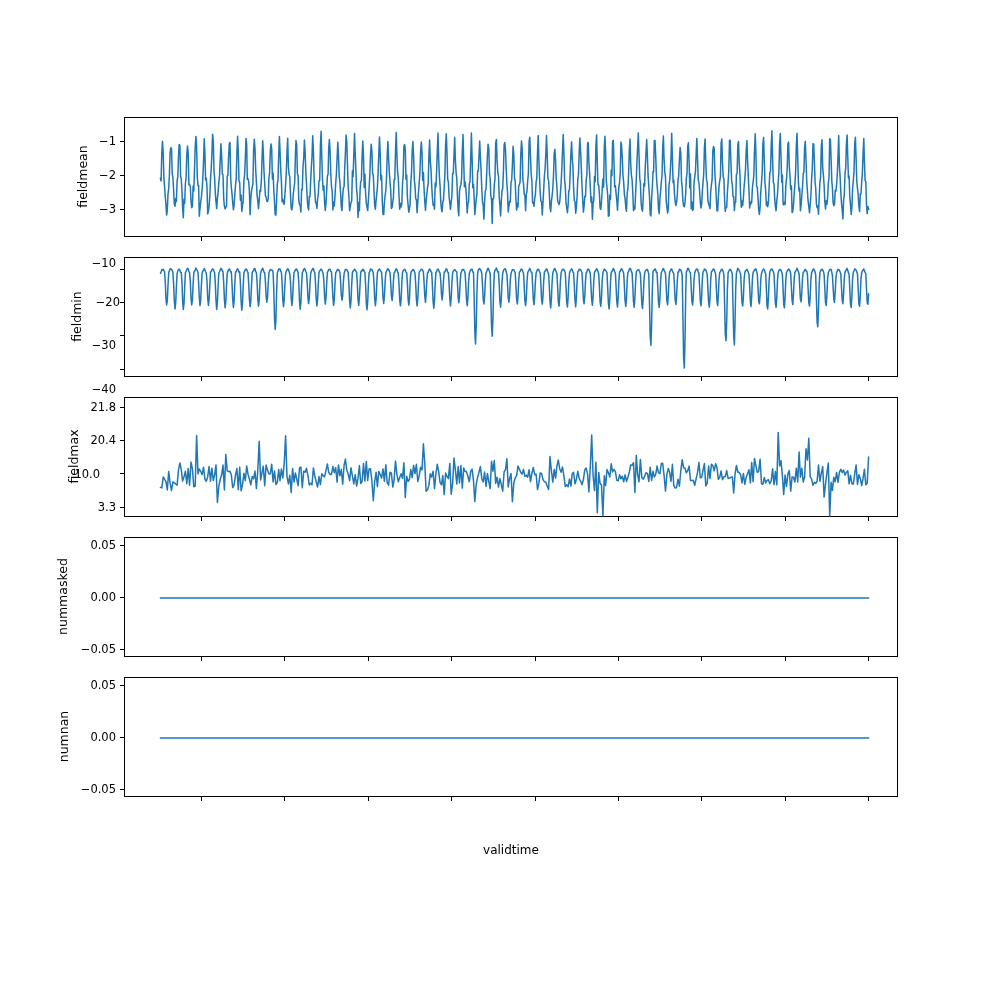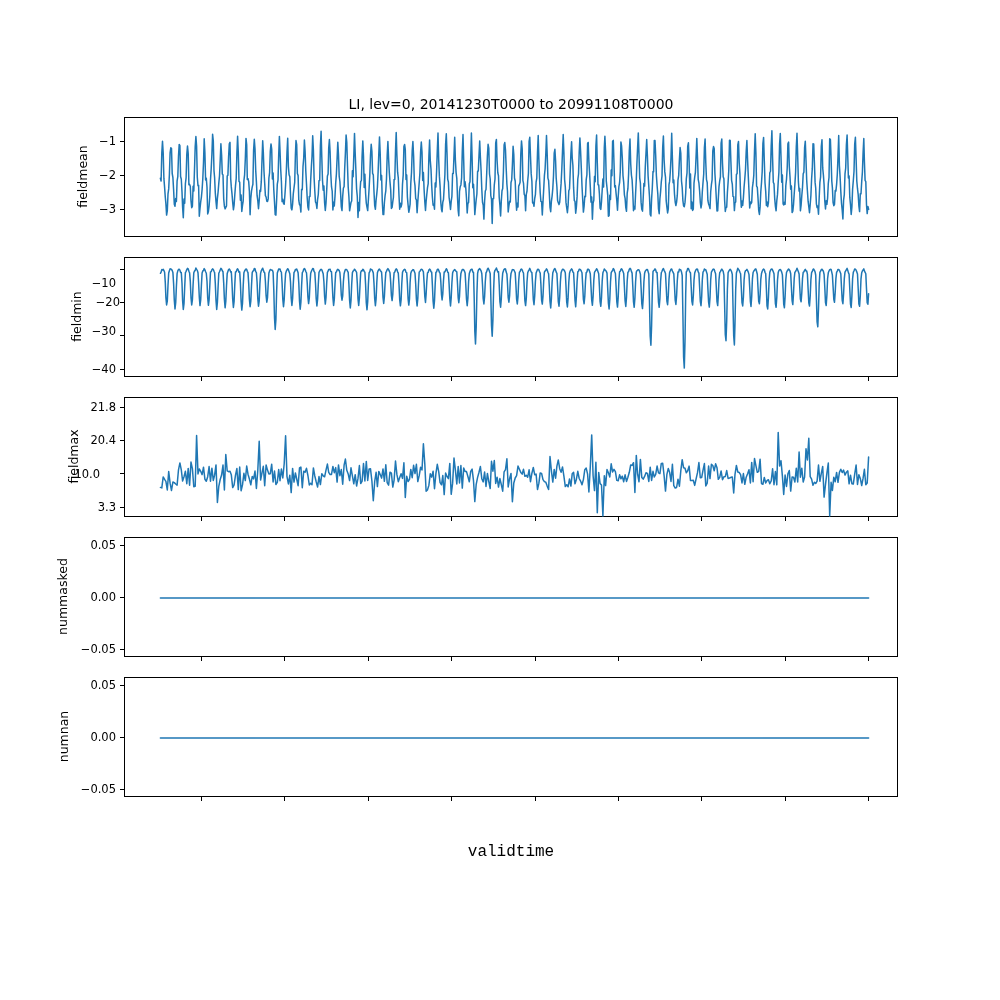--- a/index.html
+++ b/index.html
@@ -6,43 +6,41 @@
   #figure{
     position:relative;width:1000px;height:1000px;background:#ffffff;
     font-family:"DejaVu Sans","Liberation Sans",sans-serif;color:#000;overflow:hidden;
   }
   #chart-title{
     position:absolute;top:96px;left:124px;width:774px;text-align:center;
     font-size:14px;line-height:16px;white-space:nowrap;
   }
   #x-axis-label{
     position:absolute;top:843px;left:124px;width:774px;text-align:center;
-    font-size:16px;
-    font-family:Liberation Mono, monospace;
+    font-size:12px;
   }
   .panel{
     position:absolute;background:#ffffff;border:1px solid #000;box-sizing:border-box;
   }
   .panel svg{position:absolute;left:0;top:0;}
   .ytick-label{
     position:absolute;width:52px;text-align:right;font-size:11.5px;line-height:14px;
     white-space:nowrap;
   }
   .tickmark{position:absolute;background:#000;}
   .ylabel{
     position:absolute;width:140px;text-align:center;font-size:12.5px;line-height:15px;
     transform:rotate(-90deg);white-space:nowrap;
   }
   .sp-group{position:absolute;left:0;top:0;}
 </style>
 </head>
 <body>
 
 <div id="figure">
-  <div id="chart-title">LI, lev=0, 20141230T0000 to 20991108T0000</div>
   <div id="plots">
       <div class="sp-group">
         <div class="panel" style="left:124px;top:117px;width:774px;height:120px">
           <svg width="774" height="120" viewBox="0 0 774 120">
             <polyline points="35.4,60.3 36.1,63.1 36.8,34.8 37.5,23.2 38.2,34.8 38.9,60.4 39.6,69.4 40.3,79.2 40.9,85.6 41.6,97.1 42.3,92.9 43.0,75.8 43.7,70.9 44.4,56.3 45.1,34.8 45.8,29.8 46.5,30.3 47.2,55.5 47.9,59.5 48.6,71.5 49.3,86.3 50.0,88.2 50.7,80.4 51.4,83.4 52.1,62.8 52.8,58.7 53.5,38.1 54.2,26.4 54.9,27.7 55.6,58.5 56.3,61.2 57.0,73.9 57.6,89.3 58.3,99.7 59.0,81.1 59.7,85.2 60.4,65.5 61.1,59.8 61.8,36.3 62.5,28.0 63.2,35.3 63.9,66.8 64.6,66.4 65.3,68.3 66.0,83.0 66.7,89.7 67.4,88.1 68.1,68.2 68.8,73.0 69.5,51.4 70.2,28.5 70.9,18.6 71.6,28.3 72.3,59.2 73.0,67.8 73.6,67.2 74.3,98.2 75.0,90.5 75.7,83.9 76.4,79.1 77.1,71.5 77.8,60.6 78.5,44.7 79.2,20.7 79.9,34.7 80.6,62.1 81.3,60.2 82.0,69.0 82.7,95.9 83.4,93.5 84.1,88.0 84.8,78.2 85.5,61.5 86.2,50.8 86.9,36.4 87.6,16.3 88.3,22.8 89.0,52.7 89.6,59.5 90.3,74.9 91.0,83.6 91.7,90.6 92.4,80.3 93.1,74.0 93.8,65.1 94.5,57.9 95.2,42.6 95.9,25.8 96.6,36.8 97.3,56.0 98.0,56.9 98.7,80.7 99.4,88.3 100.1,90.9 100.8,89.4 101.5,87.9 102.2,58.1 102.9,57.3 103.6,38.8 104.3,25.8 105.0,24.4 105.7,60.8 106.3,68.9 107.0,75.9 107.7,84.4 108.4,91.8 109.1,87.1 109.8,76.7 110.5,67.6 111.2,60.7 111.9,35.1 112.6,18.2 113.3,34.5 114.0,63.2 114.7,64.2 115.4,82.3 116.1,76.9 116.8,93.5 117.5,87.4 118.2,82.8 118.9,62.6 119.6,56.8 120.3,41.3 121.0,20.4 121.7,26.8 122.3,61.4 123.0,60.6 123.7,63.6 124.4,73.4 125.1,96.8 125.8,80.5 126.5,73.2 127.2,69.1 127.9,66.2 128.6,32.1 129.3,21.2 130.0,30.7 130.7,52.1 131.4,63.9 132.1,77.7 132.8,82.6 133.5,90.8 134.2,82.8 134.9,72.3 135.6,73.4 136.3,63.4 137.0,42.0 137.7,22.8 138.3,33.7 139.0,53.5 139.7,65.2 140.4,77.6 141.1,79.0 141.8,83.2 142.5,83.5 143.2,80.9 143.9,60.0 144.6,54.6 145.3,33.3 146.0,25.9 146.7,31.1 147.4,61.1 148.1,55.0 148.8,72.0 149.5,83.9 150.2,96.7 150.9,97.1 151.6,82.5 152.3,66.1 153.0,62.2 153.7,37.0 154.4,18.4 155.0,32.4 155.7,51.4 156.4,63.3 157.1,83.6 157.8,81.3 158.5,85.3 159.2,86.3 159.9,77.0 160.6,66.8 161.3,53.7 162.0,34.1 162.7,20.3 163.4,48.6 164.1,56.8 164.8,58.8 165.5,76.8 166.2,90.2 166.9,91.9 167.6,86.1 168.3,75.6 169.0,70.0 169.7,64.4 170.4,36.9 171.0,22.6 171.7,26.7 172.4,55.4 173.1,57.6 173.8,82.4 174.5,86.5 175.2,87.7 175.9,94.1 176.6,71.3 177.3,71.6 178.0,48.6 178.7,40.3 179.4,22.1 180.1,33.3 180.8,53.1 181.5,66.0 182.2,79.7 182.9,89.0 183.6,91.9 184.3,78.4 185.0,78.5 185.7,61.9 186.4,48.4 187.0,38.7 187.7,17.7 188.4,32.4 189.1,59.7 189.8,73.0 190.5,83.9 191.2,85.4 191.9,90.5 192.6,81.3 193.3,76.3 194.0,62.8 194.7,62.5 195.4,27.9 196.1,13.3 196.8,39.0 197.5,62.2 198.2,72.3 198.9,68.1 199.6,84.6 200.3,92.5 201.0,85.0 201.7,72.1 202.4,57.9 203.1,56.0 203.7,30.4 204.4,21.5 205.1,33.9 205.8,55.7 206.5,68.7 207.2,73.1 207.9,91.9 208.6,84.3 209.3,88.0 210.0,78.1 210.7,64.9 211.4,56.1 212.1,40.4 212.8,24.3 213.5,36.9 214.2,58.4 214.9,63.5 215.6,75.1 216.3,88.9 217.0,92.6 217.7,78.1 218.4,70.0 219.1,68.7 219.7,50.2 220.4,35.1 221.1,17.0 221.8,24.4 222.5,48.1 223.2,69.0 223.9,78.5 224.6,92.8 225.3,88.6 226.0,84.3 226.7,83.0 227.4,52.8 228.1,58.8 228.8,37.8 229.5,15.4 230.2,35.4 230.9,52.8 231.6,71.1 232.3,78.5 233.0,99.4 233.7,84.4 234.4,92.7 235.1,71.7 235.7,63.4 236.4,62.6 237.1,37.7 237.8,22.9 238.5,38.0 239.2,69.6 239.9,56.2 240.6,75.5 241.3,85.1 242.0,89.1 242.7,92.6 243.4,81.8 244.1,70.5 244.8,57.3 245.5,37.4 246.2,26.2 246.9,33.4 247.6,55.4 248.3,56.9 249.0,73.8 249.7,87.7 250.4,91.3 251.1,81.8 251.8,75.6 252.4,69.3 253.1,54.5 253.8,35.9 254.5,18.9 255.2,35.5 255.9,61.9 256.6,57.5 257.3,83.8 258.0,96.5 258.7,96.6 259.4,84.5 260.1,77.5 260.8,72.8 261.5,60.6 262.2,37.3 262.9,23.6 263.6,40.2 264.3,54.4 265.0,63.9 265.7,71.9 266.4,90.4 267.1,89.4 267.8,83.6 268.4,79.5 269.1,61.4 269.8,61.5 270.5,32.7 271.2,14.6 271.9,37.1 272.6,54.2 273.3,60.0 274.0,77.7 274.7,91.2 275.4,85.2 276.1,88.9 276.8,85.8 277.5,66.2 278.2,57.1 278.9,28.6 279.6,26.4 280.3,31.6 281.0,61.5 281.7,57.0 282.4,79.1 283.1,87.1 283.8,94.3 284.5,90.5 285.1,86.1 285.8,65.2 286.5,54.5 287.2,32.9 287.9,23.6 288.6,37.8 289.3,62.0 290.0,67.6 290.7,80.6 291.4,81.8 292.1,94.8 292.8,83.8 293.5,74.3 294.2,64.8 294.9,55.1 295.6,34.1 296.3,24.0 297.0,34.0 297.7,62.4 298.4,54.5 299.1,71.5 299.8,83.6 300.5,92.5 301.1,83.8 301.8,76.5 302.5,69.6 303.2,65.6 303.9,38.0 304.6,22.0 305.3,42.9 306.0,51.1 306.7,67.9 307.4,79.3 308.1,87.3 308.8,86.5 309.5,91.2 310.2,65.0 310.9,68.9 311.6,53.4 312.3,32.5 313.0,15.0 313.7,41.8 314.4,58.4 315.1,68.4 315.8,84.1 316.5,91.5 317.1,93.7 317.8,84.2 318.5,81.5 319.2,69.0 319.9,56.5 320.6,26.4 321.3,15.8 322.0,34.8 322.7,61.3 323.4,64.0 324.1,79.5 324.8,84.6 325.5,91.4 326.2,83.5 326.9,78.4 327.6,55.6 328.3,55.5 329.0,37.3 329.7,19.2 330.4,42.3 331.1,54.6 331.8,60.3 332.5,79.5 333.2,92.6 333.8,97.8 334.5,73.3 335.2,68.8 335.9,66.9 336.6,59.9 337.3,32.8 338.0,16.6 338.7,42.5 339.4,68.8 340.1,63.8 340.8,70.4 341.5,80.3 342.2,94.9 342.9,85.5 343.6,84.4 344.3,65.8 345.0,63.8 345.7,40.8 346.4,14.9 347.1,39.2 347.8,69.7 348.5,66.2 349.2,80.2 349.8,96.6 350.5,88.8 351.2,81.5 351.9,76.0 352.6,53.2 353.3,53.1 354.0,37.5 354.7,23.0 355.4,39.2 356.1,52.8 356.8,71.3 357.5,84.3 358.2,87.1 358.9,101.1 359.6,83.2 360.3,73.0 361.0,71.5 361.7,55.5 362.4,37.8 363.1,26.3 363.8,30.4 364.5,56.0 365.2,61.0 365.8,77.6 366.5,81.3 367.2,105.4 367.9,80.6 368.6,80.6 369.3,66.8 370.0,61.0 370.7,24.8 371.4,21.5 372.1,42.8 372.8,54.8 373.5,57.7 374.2,79.2 374.9,87.3 375.6,98.0 376.3,83.1 377.0,72.7 377.7,70.5 378.4,54.2 379.1,27.0 379.8,24.5 380.5,32.0 381.2,50.6 381.9,66.3 382.5,73.5 383.2,93.9 383.9,87.8 384.6,83.3 385.3,84.0 386.0,64.5 386.7,62.0 387.4,46.8 388.1,28.3 388.8,36.5 389.5,60.0 390.2,63.0 390.9,81.3 391.6,92.2 392.3,85.2 393.0,89.1 393.7,68.1 394.4,66.6 395.1,64.2 395.8,36.1 396.5,22.9 397.2,30.9 397.9,62.6 398.5,65.1 399.2,76.1 399.9,77.7 400.6,92.8 401.3,76.3 402.0,73.0 402.7,62.7 403.4,55.5 404.1,23.3 404.8,19.2 405.5,38.5 406.2,55.9 406.9,63.4 407.6,85.0 408.3,84.6 409.0,88.3 409.7,80.5 410.4,76.6 411.1,64.0 411.8,60.1 412.5,34.5 413.2,17.6 413.9,42.1 414.5,59.2 415.2,74.8 415.9,83.4 416.6,83.7 417.3,97.0 418.0,83.9 418.7,71.3 419.4,57.7 420.1,51.0 420.8,35.7 421.5,17.6 422.2,36.6 422.9,60.1 423.6,62.5 424.3,75.2 425.0,89.4 425.7,93.7 426.4,83.3 427.1,78.1 427.8,70.4 428.5,57.7 429.2,35.2 429.9,31.3 430.6,43.1 431.2,60.1 431.9,68.7 432.6,82.6 433.3,84.8 434.0,86.6 434.7,84.3 435.4,75.0 436.1,65.4 436.8,51.2 437.5,33.4 438.2,16.6 438.9,34.6 439.6,61.5 440.3,68.9 441.0,84.4 441.7,89.6 442.4,94.7 443.1,87.4 443.8,72.7 444.5,71.0 445.2,54.0 445.9,35.6 446.6,23.8 447.2,39.5 447.9,47.5 448.6,69.9 449.3,82.5 450.0,83.4 450.7,95.2 451.4,88.9 452.1,78.4 452.8,61.0 453.5,56.0 454.2,34.2 454.9,19.9 455.6,33.4 456.3,49.9 457.0,68.0 457.7,81.5 458.4,94.1 459.1,88.2 459.8,78.2 460.5,78.6 461.2,61.6 461.9,56.9 462.6,25.5 463.2,24.5 463.9,43.7 464.6,55.2 465.3,68.8 466.0,84.1 466.7,79.1 467.4,101.3 468.1,85.0 468.8,82.4 469.5,58.6 470.2,63.8 470.9,27.7 471.6,17.0 472.3,45.1 473.0,66.7 473.7,66.9 474.4,75.8 475.1,90.1 475.8,91.4 476.5,83.6 477.2,72.0 477.9,60.9 478.6,68.9 479.3,29.6 479.9,18.2 480.6,33.4 481.3,63.1 482.0,69.6 482.7,76.9 483.4,98.3 484.1,97.7 484.8,77.2 485.5,81.4 486.2,51.9 486.9,57.7 487.6,23.2 488.3,22.4 489.0,44.9 489.7,69.1 490.4,67.7 491.1,75.6 491.8,82.4 492.5,92.2 493.2,78.7 493.9,68.6 494.6,64.7 495.3,53.3 495.9,23.9 496.6,28.2 497.3,40.0 498.0,57.8 498.7,64.3 499.4,76.8 500.1,80.4 500.8,89.6 501.5,93.3 502.2,75.2 502.9,70.7 503.6,56.0 504.3,32.8 505.0,21.1 505.7,45.5 506.4,57.0 507.1,61.9 507.8,75.0 508.5,92.7 509.2,88.6 509.9,91.1 510.6,75.3 511.3,61.5 511.9,45.5 512.6,29.5 513.3,14.9 514.0,36.4 514.7,59.8 515.4,65.2 516.1,84.4 516.8,91.3 517.5,93.1 518.2,80.0 518.9,65.4 519.6,68.1 520.3,48.6 521.0,35.0 521.7,21.6 522.4,37.8 523.1,58.1 523.8,68.4 524.5,78.8 525.2,96.5 525.9,98.0 526.6,81.0 527.3,69.7 528.0,53.6 528.6,53.8 529.3,22.6 530.0,22.5 530.7,37.8 531.4,57.6 532.1,67.7 532.8,75.8 533.5,91.0 534.2,95.7 534.9,81.0 535.6,73.6 536.3,63.8 537.0,58.2 537.7,29.4 538.4,18.1 539.1,41.8 539.8,53.9 540.5,59.1 541.2,82.9 541.9,89.2 542.6,94.9 543.3,90.9 544.0,66.7 544.6,63.4 545.3,54.0 546.0,39.5 546.7,15.2 547.4,40.2 548.1,64.8 548.8,62.1 549.5,76.1 550.2,84.0 550.9,87.6 551.6,84.1 552.3,77.2 553.0,61.8 553.7,57.3 554.4,41.9 555.1,29.5 555.8,35.1 556.5,63.0 557.2,69.6 557.9,82.6 558.6,87.9 559.3,88.6 560.0,84.4 560.7,75.2 561.3,60.9 562.0,55.2 562.7,28.4 563.4,24.8 564.1,43.0 564.8,70.1 565.5,55.9 566.2,90.7 566.9,84.1 567.6,92.4 568.3,91.2 569.0,65.1 569.7,59.1 570.4,54.3 571.1,37.9 571.8,20.4 572.5,39.1 573.2,61.3 573.9,64.8 574.6,72.8 575.3,84.3 576.0,89.9 576.7,85.8 577.3,74.0 578.0,64.7 578.7,56.3 579.4,29.6 580.1,21.1 580.8,44.9 581.5,61.6 582.2,64.5 582.9,82.5 583.6,85.9 584.3,87.8 585.0,90.6 585.7,73.8 586.4,66.7 587.1,61.8 587.8,32.8 588.5,28.5 589.2,30.6 589.9,55.2 590.6,66.7 591.3,80.2 592.0,93.0 592.7,92.8 593.3,80.6 594.0,68.6 594.7,62.8 595.4,59.0 596.1,25.2 596.8,21.1 597.5,45.3 598.2,58.8 598.9,60.8 599.6,82.0 600.3,93.5 601.0,89.3 601.7,89.3 602.4,74.3 603.1,64.3 603.8,52.0 604.5,22.2 605.2,22.5 605.9,43.7 606.6,62.3 607.3,66.1 608.0,78.4 608.7,78.7 609.4,92.6 610.0,84.7 610.7,84.0 611.4,56.4 612.1,55.8 612.8,27.0 613.5,23.4 614.2,44.7 614.9,55.6 615.6,77.1 616.3,89.3 617.0,83.0 617.7,87.5 618.4,79.7 619.1,68.7 619.8,60.8 620.5,51.5 621.2,33.4 621.9,22.5 622.6,42.4 623.3,58.4 624.0,73.3 624.7,90.0 625.4,84.0 626.0,85.7 626.7,84.3 627.4,69.6 628.1,64.7 628.8,57.1 629.5,32.8 630.2,15.8 630.9,34.8 631.6,68.1 632.3,69.4 633.0,79.9 633.7,92.3 634.4,96.5 635.1,88.9 635.8,73.8 636.5,64.7 637.2,53.6 637.9,25.5 638.6,19.4 639.3,42.7 640.0,64.7 640.7,73.3 641.4,87.5 642.0,83.9 642.7,88.7 643.4,84.9 644.1,69.6 644.8,54.8 645.5,53.3 646.2,28.1 646.9,12.8 647.6,40.4 648.3,64.3 649.0,65.9 649.7,80.4 650.4,88.4 651.1,92.8 651.8,82.7 652.5,76.4 653.2,64.2 653.9,54.2 654.6,25.7 655.3,15.4 656.0,37.9 656.7,64.3 657.4,56.9 658.1,85.8 658.7,87.0 659.4,84.2 660.1,86.3 660.8,67.6 661.5,61.3 662.2,50.2 662.9,25.7 663.6,24.1 664.3,48.3 665.0,58.6 665.7,71.2 666.4,68.1 667.1,94.6 667.8,93.2 668.5,86.6 669.2,76.0 669.9,66.1 670.6,54.5 671.3,28.6 672.0,15.3 672.7,38.1 673.4,63.9 674.1,73.1 674.7,70.4 675.4,92.8 676.1,87.1 676.8,77.5 677.5,69.5 678.2,55.7 678.9,54.1 679.6,29.7 680.3,23.2 681.0,42.3 681.7,62.2 682.4,72.8 683.1,83.2 683.8,88.7 684.5,94.7 685.2,86.5 685.9,77.4 686.6,61.0 687.3,50.4 688.0,25.8 688.7,25.9 689.4,44.3 690.1,64.4 690.7,70.0 691.4,85.8 692.1,89.5 692.8,88.1 693.5,96.3 694.2,79.2 694.9,64.4 695.6,58.8 696.3,28.6 697.0,21.7 697.7,49.9 698.4,57.1 699.1,67.0 699.8,83.2 700.5,90.9 701.2,82.7 701.9,86.3 702.6,80.1 703.3,65.3 704.0,59.5 704.7,20.8 705.4,21.5 706.1,40.8 706.8,63.3 707.4,69.9 708.1,84.6 708.8,87.7 709.5,86.4 710.2,72.6 710.9,73.1 711.6,66.4 712.3,56.3 713.0,38.6 713.7,17.5 714.4,47.6 715.1,58.9 715.8,73.4 716.5,85.3 717.2,92.3 717.9,100.9 718.6,82.1 719.3,76.6 720.0,55.9 720.7,50.0 721.4,26.5 722.1,17.1 722.8,39.4 723.4,60.0 724.1,58.0 724.8,79.4 725.5,86.7 726.2,96.4 726.9,88.9 727.6,71.1 728.3,62.7 729.0,53.5 729.7,26.1 730.4,19.3 731.1,40.6 731.8,63.1 732.5,70.7 733.2,76.7 733.9,88.2 734.6,93.6 735.3,75.7 736.0,75.8 736.7,63.6 737.4,54.1 738.1,34.6 738.8,20.6 739.4,43.2 740.1,62.4 740.8,63.6 741.5,86.7 742.2,95.6 742.9,88.4 743.6,91.3" fill="none" stroke="#1f77b4" stroke-width="1.5" stroke-linejoin="round" stroke-linecap="round"></polyline>
           </svg>
         </div>
         <div class="tickmark" style="left:120px;top:140.7px;width:4px;height:1px"></div>
         <div class="ytick-label" style="left:64px;top:134.2px">−1</div>
         <div class="tickmark" style="left:120px;top:174.8px;width:4px;height:1px"></div>
@@ -60,27 +58,27 @@
         <div class="tickmark" style="left:868.3px;top:237px;width:1px;height:4px"></div>
         <div class="ylabel" style="left:12px;top:169px">fieldmean</div>
       </div>
       <div class="sp-group">
         <div class="panel" style="left:124px;top:257px;width:774px;height:120px">
           <svg width="774" height="120" viewBox="0 0 774 120">
             <polyline points="35.4,15.3 36.1,14.1 36.8,11.6 37.5,12.0 38.2,11.3 38.9,12.5 39.6,14.3 40.3,24.6 40.9,39.6 41.6,46.9 42.3,43.1 43.0,27.3 43.7,15.0 44.4,12.7 45.1,10.8 45.8,11.1 46.5,11.3 47.2,12.5 47.9,14.4 48.6,25.5 49.3,42.2 50.0,50.9 50.7,44.6 51.4,28.4 52.1,15.6 52.8,12.9 53.5,11.5 54.2,11.2 54.9,12.1 55.6,14.5 56.3,14.6 57.0,25.2 57.6,42.5 58.3,51.4 59.0,45.6 59.7,28.9 60.4,14.6 61.1,13.3 61.8,11.6 62.5,10.4 63.2,10.9 63.9,13.3 64.6,14.9 65.3,23.4 66.0,39.6 66.7,47.0 67.4,42.0 68.1,26.5 68.8,14.7 69.5,13.1 70.2,12.4 70.9,10.0 71.6,11.3 72.3,12.4 73.0,14.8 73.6,24.5 74.3,39.1 75.0,47.6 75.7,41.8 76.4,27.4 77.1,15.0 77.8,12.9 78.5,12.5 79.2,10.6 79.9,11.8 80.6,13.8 81.3,15.3 82.0,23.3 82.7,40.0 83.4,47.3 84.1,41.9 84.8,27.7 85.5,13.9 86.2,13.8 86.9,11.8 87.6,10.9 88.3,11.5 89.0,13.3 89.6,14.6 90.3,25.1 91.0,42.4 91.7,51.4 92.4,44.4 93.1,28.7 93.8,15.3 94.5,13.8 95.2,12.0 95.9,10.4 96.6,11.1 97.3,12.7 98.0,13.7 98.7,24.9 99.4,41.4 100.1,49.8 100.8,43.5 101.5,28.0 102.2,15.6 102.9,13.5 103.6,11.6 104.3,11.0 105.0,12.1 105.7,14.1 106.3,13.7 107.0,25.3 107.7,41.1 108.4,49.5 109.1,43.3 109.8,26.4 110.5,13.9 111.2,13.7 111.9,11.8 112.6,10.8 113.3,12.1 114.0,14.3 114.7,13.9 115.4,25.0 116.1,43.1 116.8,52.1 117.5,45.4 118.2,28.0 118.9,14.7 119.6,13.0 120.3,11.8 121.0,11.0 121.7,11.4 122.3,13.3 123.0,14.6 123.7,25.4 124.4,41.3 125.1,48.7 125.8,43.2 126.5,27.8 127.2,14.6 127.9,13.2 128.6,12.7 129.3,10.6 130.0,10.7 130.7,13.6 131.4,14.7 132.1,24.5 132.8,40.7 133.5,48.2 134.2,42.9 134.9,25.6 135.6,15.4 136.3,12.8 137.0,11.4 137.7,10.2 138.3,11.9 139.0,14.1 139.7,14.8 140.4,23.5 141.1,37.7 141.8,44.2 142.5,39.6 143.2,25.7 143.9,15.0 144.6,12.9 145.3,11.5 146.0,11.8 146.7,12.2 147.4,12.3 148.1,14.3 148.8,31.9 149.5,59.6 150.2,71.5 150.9,61.6 151.6,34.7 152.3,15.1 153.0,12.9 153.7,11.0 154.4,11.2 155.0,11.0 155.7,13.5 156.4,14.0 157.1,25.3 157.8,41.2 158.5,48.8 159.2,41.8 159.9,26.3 160.6,15.5 161.3,13.1 162.0,11.8 162.7,10.7 163.4,11.7 164.1,13.7 164.8,15.8 165.5,23.9 166.2,40.3 166.9,47.4 167.6,40.6 168.3,25.6 169.0,14.4 169.7,13.6 170.4,11.4 171.0,11.7 171.7,11.0 172.4,12.8 173.1,14.8 173.8,25.1 174.5,43.0 175.2,51.3 175.9,44.2 176.6,27.6 177.3,14.6 178.0,13.6 178.7,11.2 179.4,10.5 180.1,11.5 180.8,13.5 181.5,14.8 182.2,24.6 182.9,38.8 183.6,45.6 184.3,40.1 185.0,25.3 185.7,15.2 186.4,13.3 187.0,12.0 187.7,10.5 188.4,10.7 189.1,13.6 189.8,14.4 190.5,25.3 191.2,40.8 191.9,47.9 192.6,41.2 193.3,26.1 194.0,14.3 194.7,13.0 195.4,11.9 196.1,11.2 196.8,11.8 197.5,13.7 198.2,15.8 198.9,23.8 199.6,38.4 200.3,46.1 201.0,39.6 201.7,25.1 202.4,14.4 203.1,13.2 203.7,11.4 204.4,11.6 205.1,11.2 205.8,13.6 206.5,13.8 207.2,25.4 207.9,39.8 208.6,47.5 209.3,41.5 210.0,25.9 210.7,14.5 211.4,13.9 212.1,12.0 212.8,11.3 213.5,11.9 214.2,12.6 214.9,14.8 215.6,23.7 216.3,37.2 217.0,42.2 217.7,37.8 218.4,23.5 219.1,15.7 219.7,13.5 220.4,11.5 221.1,11.4 221.8,11.7 222.5,13.2 223.2,14.4 223.9,26.2 224.6,42.5 225.3,49.9 226.0,42.4 226.7,26.3 227.4,14.6 228.1,13.1 228.8,12.5 229.5,11.2 230.2,12.0 230.9,13.2 231.6,14.3 232.3,25.1 233.0,40.8 233.7,47.5 234.4,39.7 235.1,25.5 235.7,14.6 236.4,12.7 237.1,12.9 237.8,11.2 238.5,11.9 239.2,13.4 239.9,14.2 240.6,26.6 241.3,44.9 242.0,51.8 242.7,43.8 243.4,26.1 244.1,14.9 244.8,13.7 245.5,10.9 246.2,11.5 246.9,11.7 247.6,13.0 248.3,15.0 249.0,25.5 249.7,40.6 250.4,47.7 251.1,40.8 251.8,24.7 252.4,14.8 253.1,12.8 253.8,11.5 254.5,11.1 255.2,12.4 255.9,13.2 256.6,14.2 257.3,25.2 258.0,39.5 258.7,45.4 259.4,38.4 260.1,24.4 260.8,14.5 261.5,13.3 262.2,11.6 262.9,10.6 263.6,11.6 264.3,13.1 265.0,14.7 265.7,24.1 266.4,37.7 267.1,42.6 267.8,36.2 268.4,23.5 269.1,14.7 269.8,13.9 270.5,11.9 271.2,10.9 271.9,11.5 272.6,13.8 273.3,15.2 274.0,26.3 274.7,41.6 275.4,47.8 276.1,42.0 276.8,25.3 277.5,14.4 278.2,12.8 278.9,11.9 279.6,11.3 280.3,11.9 281.0,14.4 281.7,14.6 282.4,25.9 283.1,40.8 283.8,47.1 284.5,40.8 285.1,24.5 285.8,15.2 286.5,13.2 287.2,12.7 287.9,11.6 288.6,11.8 289.3,13.6 290.0,15.3 290.7,26.0 291.4,41.2 292.1,47.9 292.8,40.6 293.5,25.8 294.2,14.0 294.9,13.5 295.6,12.0 296.3,11.3 297.0,11.4 297.7,12.5 298.4,13.9 299.1,24.9 299.8,38.4 300.5,44.4 301.1,36.5 301.8,23.5 302.5,14.8 303.2,14.3 303.9,12.0 304.6,11.1 305.3,11.7 306.0,13.8 306.7,14.1 307.4,27.3 308.1,43.1 308.8,50.3 309.5,42.8 310.2,25.6 310.9,14.4 311.6,13.9 312.3,11.4 313.0,11.1 313.7,12.2 314.4,14.3 315.1,15.2 315.8,23.5 316.5,36.7 317.1,42.0 317.8,35.8 318.5,22.5 319.2,14.0 319.9,14.0 320.6,12.3 321.3,10.8 322.0,11.8 322.7,14.1 323.4,14.8 324.1,26.1 324.8,40.7 325.5,47.9 326.2,39.9 326.9,24.8 327.6,15.1 328.3,13.1 329.0,12.2 329.7,11.5 330.4,12.5 331.1,13.4 331.8,13.9 332.5,25.7 333.2,39.9 333.8,44.7 334.5,38.4 335.2,23.6 335.9,15.4 336.6,13.2 337.3,11.4 338.0,11.5 338.7,11.8 339.4,13.1 340.1,14.9 340.8,26.9 341.5,41.2 342.2,47.7 342.9,40.2 343.6,23.6 344.3,15.5 345.0,13.4 345.7,11.8 346.4,11.3 347.1,11.3 347.8,14.0 348.5,14.4 349.2,40.4 349.8,73.1 350.5,86.0 351.2,68.6 351.9,35.8 352.6,15.4 353.3,12.2 354.0,11.2 354.7,10.6 355.4,11.7 356.1,12.9 356.8,15.5 357.5,26.5 358.2,40.6 358.9,45.9 359.6,38.8 360.3,23.5 361.0,14.9 361.7,13.6 362.4,11.2 363.1,10.2 363.8,11.6 364.5,13.4 365.2,15.4 365.8,37.4 366.5,67.2 367.2,78.3 367.9,62.1 368.6,32.6 369.3,14.7 370.0,12.2 370.7,11.6 371.4,10.0 372.1,12.0 372.8,14.1 373.5,13.7 374.2,26.5 374.9,43.7 375.6,49.2 376.3,40.6 377.0,24.4 377.7,15.3 378.4,13.1 379.1,11.3 379.8,10.8 380.5,11.0 381.2,14.1 381.9,15.9 382.5,25.5 383.2,39.7 383.9,44.2 384.6,37.7 385.3,22.5 386.0,15.4 386.7,13.5 387.4,11.6 388.1,11.8 388.8,11.8 389.5,13.3 390.2,14.9 390.9,26.7 391.6,41.1 392.3,45.9 393.0,38.6 393.7,22.7 394.4,14.2 395.1,13.4 395.8,11.5 396.5,11.1 397.2,11.9 397.9,13.8 398.5,15.0 399.2,28.1 399.9,43.0 400.6,47.6 401.3,40.5 402.0,24.0 402.7,14.7 403.4,13.0 404.1,11.9 404.8,10.4 405.5,12.3 406.2,14.0 406.9,14.6 407.6,26.2 408.3,41.5 409.0,46.7 409.7,38.2 410.4,23.4 411.1,15.1 411.8,13.2 412.5,11.5 413.2,11.2 413.9,11.9 414.5,13.6 415.2,15.0 415.9,26.1 416.6,42.0 417.3,46.1 418.0,38.1 418.7,23.2 419.4,14.1 420.1,13.0 420.8,12.2 421.5,10.9 422.2,12.0 422.9,14.2 423.6,15.8 424.3,28.3 425.0,43.5 425.7,49.9 426.4,40.6 427.1,24.0 427.8,14.8 428.5,12.9 429.2,11.3 429.9,10.5 430.6,12.1 431.2,14.1 431.9,15.4 432.6,28.5 433.3,43.7 434.0,48.2 434.7,39.2 435.4,23.5 436.1,14.7 436.8,12.7 437.5,11.2 438.2,11.3 438.9,11.8 439.6,13.0 440.3,14.7 441.0,28.3 441.7,44.0 442.4,49.0 443.1,39.9 443.8,24.2 444.5,15.2 445.2,12.9 445.9,11.9 446.6,10.9 447.2,11.7 447.9,13.9 448.6,14.7 449.3,27.5 450.0,42.3 450.7,48.8 451.4,38.7 452.1,23.4 452.8,13.9 453.5,13.3 454.2,11.2 454.9,11.3 455.6,11.8 456.3,13.2 457.0,14.7 457.7,27.4 458.4,41.5 459.1,45.8 459.8,38.2 460.5,22.9 461.2,14.6 461.9,14.0 462.6,11.2 463.2,11.2 463.9,11.6 464.6,13.6 465.3,15.8 466.0,28.6 466.7,42.1 467.4,47.3 468.1,38.5 468.8,22.4 469.5,14.3 470.2,13.1 470.9,12.2 471.6,10.7 472.3,11.8 473.0,13.8 473.7,15.8 474.4,28.1 475.1,43.6 475.8,48.3 476.5,39.7 477.2,22.9 477.9,14.7 478.6,12.9 479.3,10.9 479.9,12.1 480.6,12.3 481.3,13.4 482.0,15.1 482.7,30.1 483.4,45.2 484.1,51.0 484.8,41.4 485.5,24.0 486.2,14.6 486.9,13.3 487.6,12.6 488.3,10.6 489.0,11.4 489.7,13.8 490.4,15.5 491.1,28.7 491.8,43.7 492.5,49.1 493.2,39.2 493.9,22.8 494.6,13.8 495.3,13.2 495.9,11.4 496.6,10.8 497.3,12.0 498.0,13.5 498.7,15.4 499.4,28.8 500.1,43.0 500.8,48.4 501.5,39.5 502.2,22.8 502.9,14.2 503.6,13.6 504.3,11.2 505.0,10.4 505.7,11.1 506.4,13.4 507.1,15.1 507.8,28.4 508.5,44.0 509.2,49.3 509.9,40.3 510.6,23.5 511.3,14.1 511.9,12.8 512.6,12.2 513.3,11.7 514.0,11.9 514.7,13.8 515.4,16.1 516.1,30.0 516.8,45.6 517.5,50.6 518.2,40.5 518.9,23.8 519.6,15.2 520.3,13.1 521.0,12.2 521.7,11.4 522.4,11.4 523.1,13.6 523.8,16.0 524.5,45.5 525.2,78.3 525.9,87.2 526.6,67.8 527.3,32.8 528.0,13.7 528.6,12.6 529.3,12.1 530.0,10.9 530.7,12.0 531.4,14.5 532.1,14.6 532.8,29.3 533.5,44.2 534.2,49.3 534.9,40.7 535.6,23.2 536.3,14.7 537.0,13.2 537.7,11.4 538.4,10.5 539.1,12.3 539.8,13.7 540.5,15.6 541.2,28.7 541.9,43.0 542.6,46.7 543.3,37.4 544.0,21.4 544.6,14.5 545.3,12.7 546.0,11.2 546.7,11.0 547.4,13.0 548.1,14.4 548.8,15.9 549.5,28.2 550.2,42.1 550.9,46.5 551.6,37.7 552.3,22.5 553.0,13.9 553.7,14.0 554.4,11.2 555.1,11.6 555.8,12.0 556.5,13.9 557.2,17.5 557.9,56.4 558.6,99.1 559.3,110.1 560.0,83.6 560.7,36.1 561.3,14.0 562.0,12.9 562.7,10.4 563.4,10.5 564.1,12.3 564.8,13.8 565.5,15.0 566.2,28.7 566.9,43.4 567.6,46.9 568.3,38.2 569.0,22.1 569.7,15.0 570.4,13.0 571.1,11.6 571.8,11.0 572.5,11.2 573.2,13.9 573.9,15.1 574.6,28.7 575.3,43.4 576.0,47.7 576.7,38.4 577.3,22.0 578.0,14.2 578.7,13.1 579.4,10.9 580.1,11.8 580.8,11.7 581.5,13.9 582.2,16.2 582.9,30.6 583.6,44.1 584.3,49.1 585.0,39.7 585.7,21.8 586.4,14.1 587.1,12.8 587.8,11.5 588.5,11.1 589.2,11.5 589.9,13.8 590.6,15.8 591.3,29.1 592.0,43.6 592.7,47.6 593.3,38.0 594.0,21.8 594.7,14.7 595.4,13.6 596.1,12.1 596.8,11.1 597.5,12.1 598.2,13.3 598.9,17.2 599.6,45.6 600.3,76.7 601.0,82.7 601.7,63.3 602.4,30.9 603.1,14.8 603.8,13.1 604.5,12.1 605.2,11.3 605.9,12.2 606.6,13.7 607.3,16.4 608.0,47.8 608.7,77.9 609.4,86.9 610.0,65.3 610.7,31.1 611.4,15.0 612.1,12.8 612.8,10.3 613.5,11.5 614.2,12.3 614.9,14.2 615.6,15.8 616.3,29.6 617.0,44.5 617.7,47.9 618.4,39.3 619.1,21.8 619.8,14.7 620.5,12.7 621.2,12.3 621.9,11.4 622.6,12.7 623.3,14.1 624.0,16.6 624.7,29.1 625.4,43.7 626.0,48.4 626.7,38.7 627.4,21.1 628.1,14.5 628.8,13.1 629.5,12.3 630.2,11.0 630.9,10.9 631.6,13.5 632.3,16.3 633.0,29.8 633.7,43.4 634.4,45.7 635.1,36.8 635.8,21.4 636.5,15.5 637.2,13.3 637.9,11.8 638.6,11.1 639.3,11.7 640.0,14.3 640.7,15.7 641.4,31.3 642.0,47.8 642.7,50.9 643.4,39.9 644.1,22.6 644.8,14.3 645.5,12.3 646.2,11.1 646.9,10.9 647.6,12.1 648.3,13.7 649.0,15.7 649.7,30.3 650.4,45.6 651.1,49.3 651.8,39.3 652.5,22.0 653.2,14.6 653.9,12.6 654.6,11.6 655.3,11.4 656.0,12.5 656.7,14.1 657.4,16.9 658.1,31.1 658.7,46.0 659.4,49.8 660.1,38.7 660.8,21.7 661.5,14.5 662.2,13.0 662.9,12.0 663.6,11.0 664.3,11.8 665.0,13.0 665.7,15.7 666.4,29.2 667.1,42.5 667.8,46.6 668.5,35.5 669.2,20.5 669.9,14.2 670.6,13.4 671.3,12.0 672.0,10.3 672.7,12.0 673.4,13.7 674.1,16.0 674.7,28.1 675.4,41.1 676.1,43.8 676.8,34.7 677.5,20.5 678.2,14.3 678.9,13.9 679.6,12.3 680.3,11.4 681.0,12.9 681.7,13.0 682.4,16.1 683.1,30.8 683.8,44.8 684.5,48.0 685.2,38.3 685.9,21.6 686.6,14.7 687.3,13.4 688.0,11.4 688.7,11.0 689.4,12.3 690.1,14.0 690.7,17.0 691.4,40.6 692.1,64.0 692.8,68.8 693.5,50.7 694.2,26.1 694.9,14.4 695.6,13.2 696.3,11.6 697.0,11.2 697.7,12.3 698.4,13.3 699.1,16.5 699.8,29.5 700.5,44.6 701.2,47.5 701.9,37.0 702.6,20.5 703.3,14.8 704.0,13.0 704.7,11.7 705.4,11.3 706.1,11.5 706.8,14.4 707.4,17.2 708.1,28.9 708.8,41.3 709.5,44.2 710.2,34.2 710.9,20.6 711.6,14.4 712.3,13.1 713.0,11.4 713.7,11.4 714.4,12.2 715.1,14.0 715.8,15.8 716.5,29.2 717.2,42.3 717.9,45.7 718.6,35.5 719.3,20.6 720.0,14.1 720.7,12.8 721.4,11.6 722.1,10.4 722.8,12.6 723.4,14.6 724.1,16.3 724.8,31.4 725.5,46.0 726.2,49.5 726.9,37.9 727.6,20.5 728.3,14.4 729.0,12.8 729.7,10.9 730.4,11.1 731.1,12.2 731.8,13.9 732.5,16.1 733.2,30.8 733.9,46.1 734.6,48.2 735.3,37.7 736.0,20.8 736.7,14.8 737.4,13.0 738.1,11.9 738.8,10.9 739.4,12.9 740.1,14.3 740.8,15.8 741.5,30.8 742.2,44.6 742.9,46.3 743.6,35.8" fill="none" stroke="#1f77b4" stroke-width="1.5" stroke-linejoin="round" stroke-linecap="round"></polyline>
           </svg>
         </div>
         <div class="tickmark" style="left:120px;top:268.5px;width:4px;height:1px"></div>
-        <div class="ytick-label" style="left:64px;top:276px">−10</div>
+        <div class="ytick-label" style="left:64px;top:256px">−10</div>
         <div class="tickmark" style="left:120px;top:301.8px;width:4px;height:1px"></div>
         <div class="ytick-label" style="left:68px;top:295.3px">−20</div>
         <div class="tickmark" style="left:120px;top:335.2px;width:4px;height:1px"></div>
-        <div class="ytick-label" style="left:64px;top:324px">−30</div>
+        <div class="ytick-label" style="left:64px;top:338px">−30</div>
         <div class="tickmark" style="left:120px;top:368.5px;width:4px;height:1px"></div>
-        <div class="ytick-label" style="left:64px;top:362.0px">−40</div>
+        <div class="ytick-label" style="left:64px;top:382px">−40</div>
         <div class="tickmark" style="left:200.7px;top:377px;width:1px;height:4px"></div>
         <div class="tickmark" style="left:284.1px;top:377px;width:1px;height:4px"></div>
         <div class="tickmark" style="left:367.6px;top:377px;width:1px;height:4px"></div>
         <div class="tickmark" style="left:451.0px;top:377px;width:1px;height:4px"></div>
         <div class="tickmark" style="left:534.5px;top:377px;width:1px;height:4px"></div>
         <div class="tickmark" style="left:617.9px;top:377px;width:1px;height:4px"></div>
         <div class="tickmark" style="left:701.4px;top:377px;width:1px;height:4px"></div>
         <div class="tickmark" style="left:784.8px;top:377px;width:1px;height:4px"></div>
         <div class="tickmark" style="left:868.3px;top:377px;width:1px;height:4px"></div>
         <div class="ylabel" style="left:6px;top:309px">fieldmin</div>

